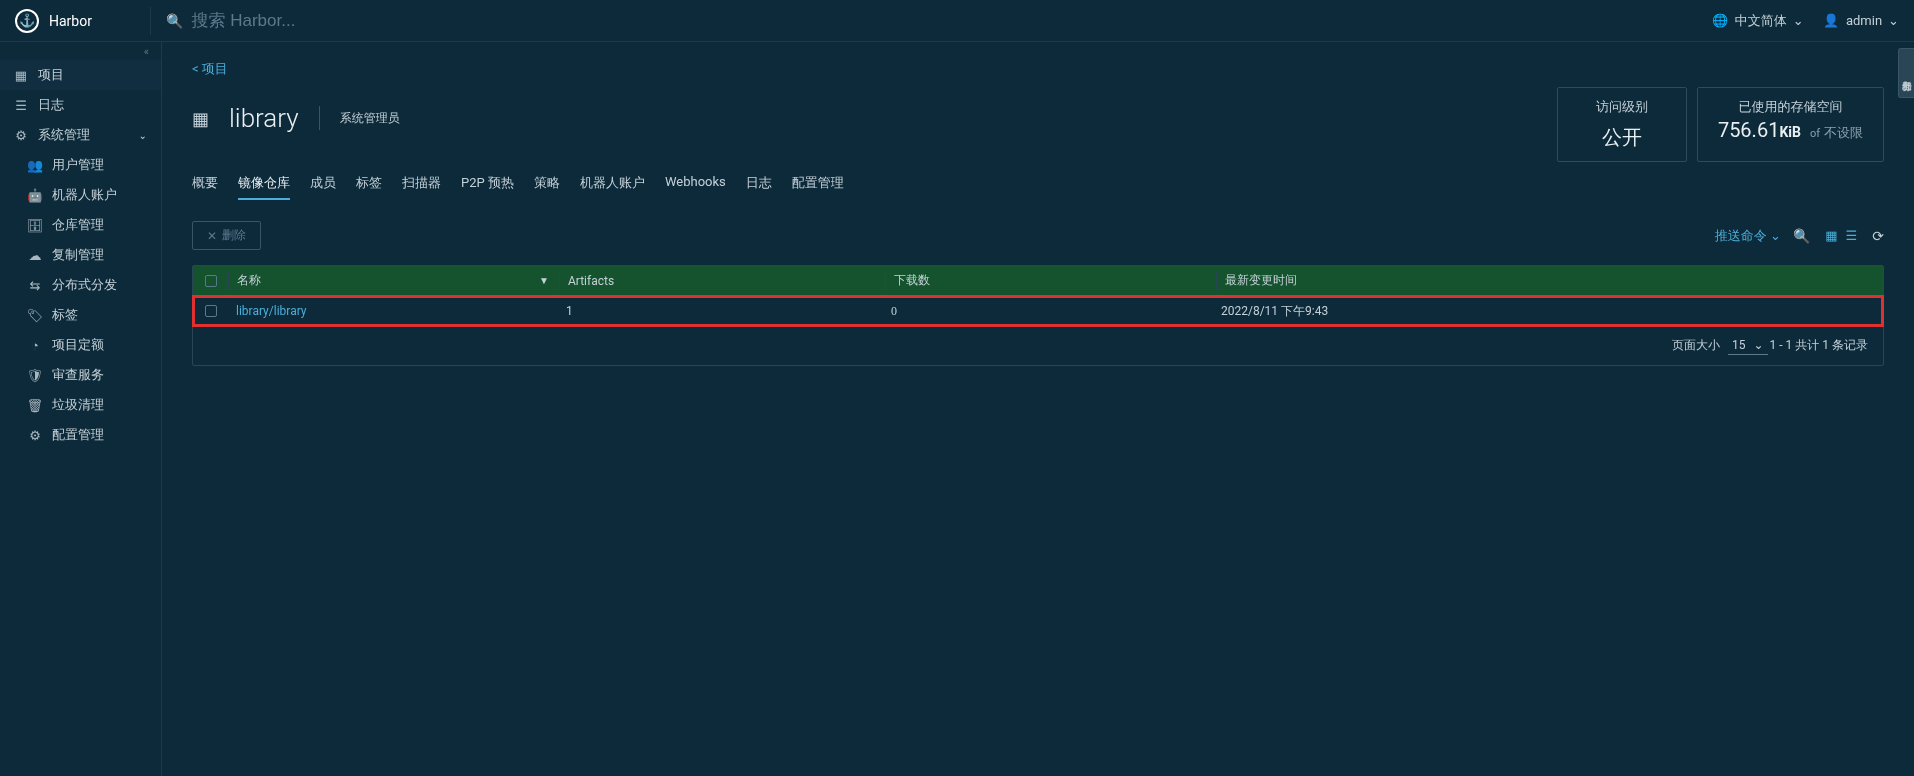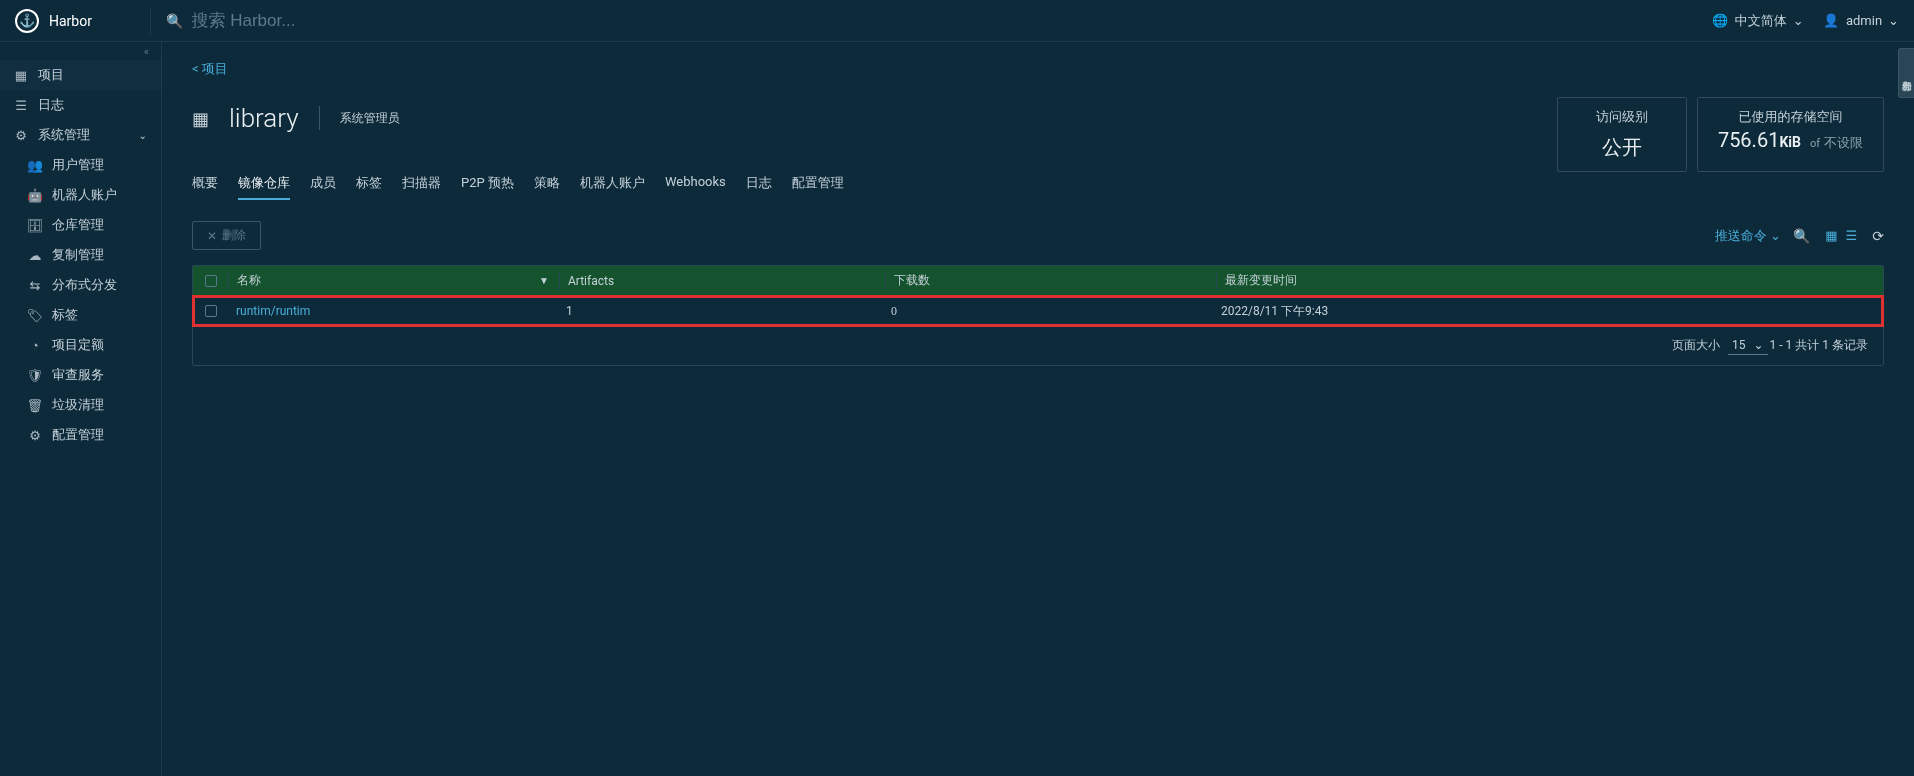--- a/index.html
+++ b/index.html
@@ -163,21 +163,21 @@
     }
     .project-role {
       font-size: 12px;
       color: #c5d1d8;
     }
     
     
     .info-cards {
       position: absolute;
       right: 30px;
-      top: 55px;
+      top: 45px;
       display: flex;
       gap: 10px;
     }
     .info-card {
       border: 1px solid #304a5a;
       padding: 10px 20px;
       min-width: 130px;
       border-radius: 2px;
     }
     .info-card-label {
@@ -511,21 +511,21 @@
         <div class="table-divider-v"></div>
         <div class="col-downloads">下载数</div>
         <div class="table-divider-v"></div>
         <div class="col-time">最新变更时间</div>
       </div>
       <div class="table-row highlighted">
         <div class="col-check">
           <div class="checkbox"></div>
         </div>
         <div class="col-name">
-          <span class="repo-link">runtim/runtim</span>
+          <span class="repo-link">library/library</span>
         </div>
         <div class="col-artifacts">1</div>
         <div class="col-downloads">0</div>
         <div class="col-time">2022/8/11 下午9:43</div>
       </div>
       <div class="pagination">
         <div class="page-size">
           <span>页面大小</span>
           <div class="page-size-select">
             <span>15</span>

